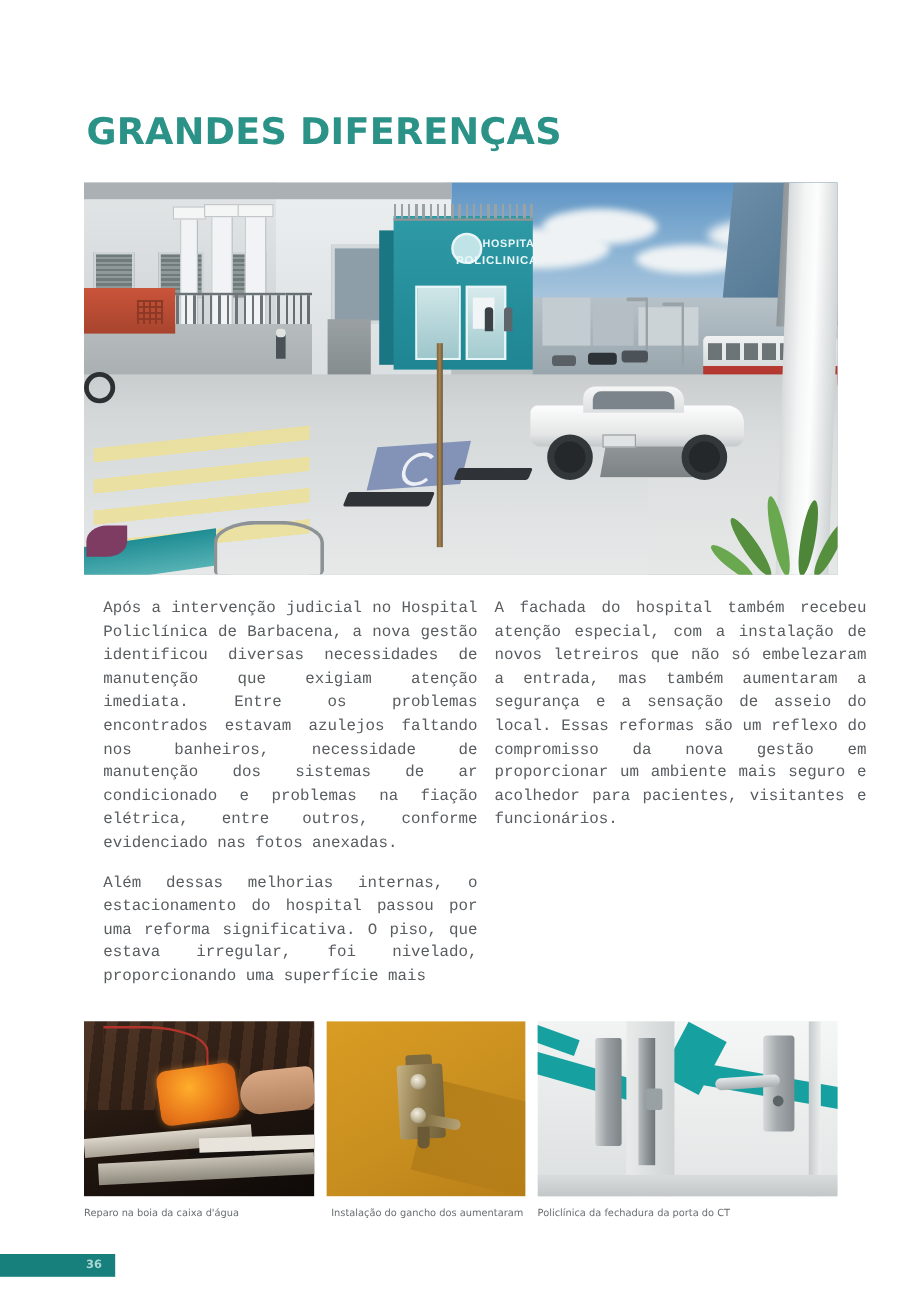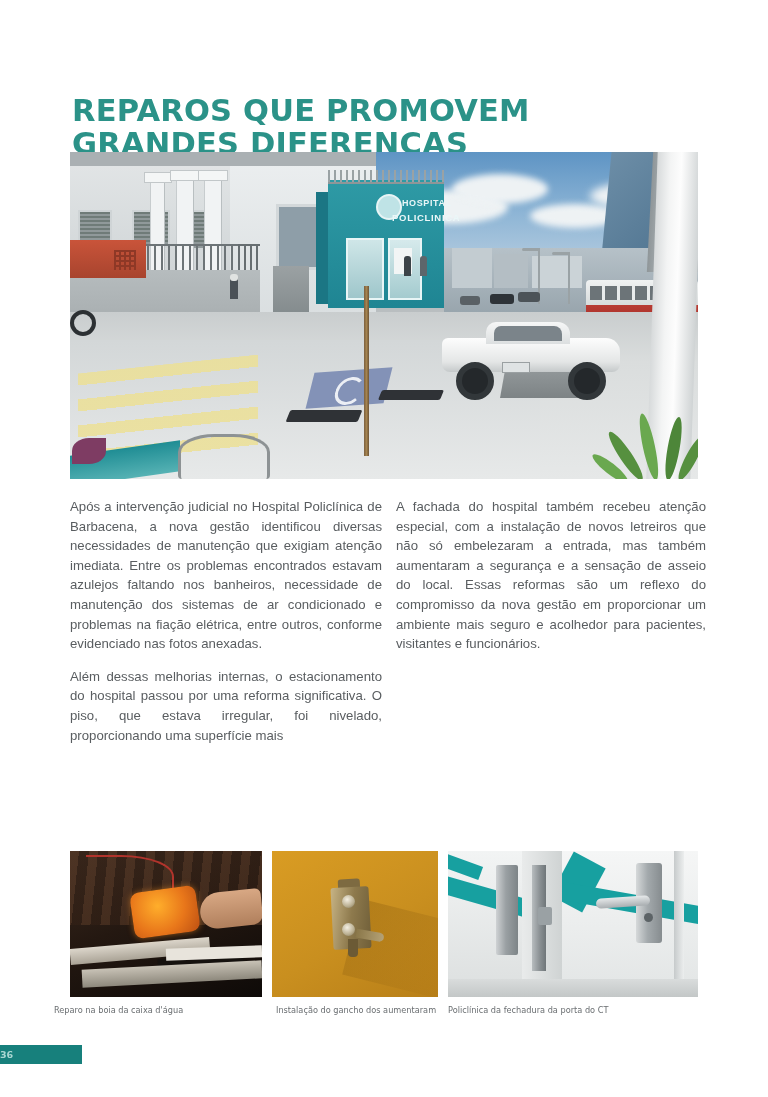--- a/index.html
+++ b/index.html
@@ -139,21 +139,21 @@
   }
   .h-logo {
     position:absolute; left:306px; top:42px; width:22px; height:22px;
     border-radius:50%; background:#bfe3e6; border:2px solid #e7f4f5;
   }
   .h-sign1 {
     position:absolute; left:332px; top:46px; color:#e9f6f7; font-size:9px;
     font-weight:700; letter-spacing:0.6px; font-family:"Liberation Sans",sans-serif;
   }
   .h-sign2 {
-    position:absolute; left:322px; top:60px; color:#eaf7f8; font-size:9.5px;
+    position:absolute; left:310px; top:60px; color:#eaf7f8; font-size:9.5px;
     font-weight:700; letter-spacing:0.7px; font-family:"Liberation Sans",sans-serif;
   }
   .h-door {
     position:absolute; left:276px; top:86px; width:34px; height:58px;
     background:linear-gradient(180deg,#cfe6e8 0%,#9ec6cb 100%); border:2px solid #e8f5f6;
   }
   .h-door2 {
     position:absolute; left:318px; top:86px; width:30px; height:58px;
     background:linear-gradient(180deg,#d6eaec 0%,#a4cbcf 100%); border:2px solid #e8f5f6;
   }
@@ -318,25 +318,26 @@
   }
   .h-planter {
     position:absolute; left:430px; top:206px; width:90px; height:40px;
     background: linear-gradient(180deg,#9aa0a2 0%, #7d8385 100%);
     clip-path: polygon(8% 0, 92% 0, 100% 100%, 0 100%);
   }
 
   
   .col {
     position: absolute;
-    font-family: Liberation Sans, sans-serif;
+    font-family: Liberation Mono, monospace;
     font-size: 13.2px;
     line-height: 19.6px;
     color: #595d60;
     text-align: justify;
+    margin-left: 16px;
   }
   .col p { margin: 0 0 13px 0; }
   .col p:last-child { margin-bottom: 0; }
   .col-left  { left: 70px;  top: 497px; width: 312px; }
   .col-right { left: 396px; top: 497px; width: 310px; }
 
   
   .thumb {
     position: absolute;
     top: 851px;
@@ -485,50 +486,50 @@
 
   
   .caption {
     position: absolute;
     top: 1005px;
     font-family: "DejaVu Sans", sans-serif;
     font-size: 8.2px;
     color: #6a6e71;
     white-space: nowrap;
   }
-  .cap1 { left: 54px; }
+  .cap1 { left: 70px; }
   .cap2 { left: 276px; }
   .cap3 { left: 448px; }
 
   
   .pagebar {
     position: absolute;
     left: 0;
     top: 1045px;
-    width: 82px;
+    width: 96px;
     height: 19px;
     background: #17807c;
     display: flex;
     align-items: center;
+    justify-content: flex-end;
   }
   .pagenum {
     color: #a9d6d2;
     font-family: "DejaVu Sans", sans-serif;
     font-size: 9.5px;
     font-weight: 700;
     padding-right: 11px;
   }
 </style>
 </head>
 <body>
 
 <div class="page">
 
   <h1 class="title">
-    <span class="line">REPAROS QUE PROMOVEM</span>
     <span class="line">GRANDES DIFERENÇAS</span>
   </h1>
 
   <div class="hero">
     <div class="hero-inner">
       <div class="h-sky"></div>
       <div class="h-cloud c1"></div>
       <div class="h-cloud c2"></div>
       <div class="h-cloud c3"></div>
       <div class="h-cloud c4"></div>

